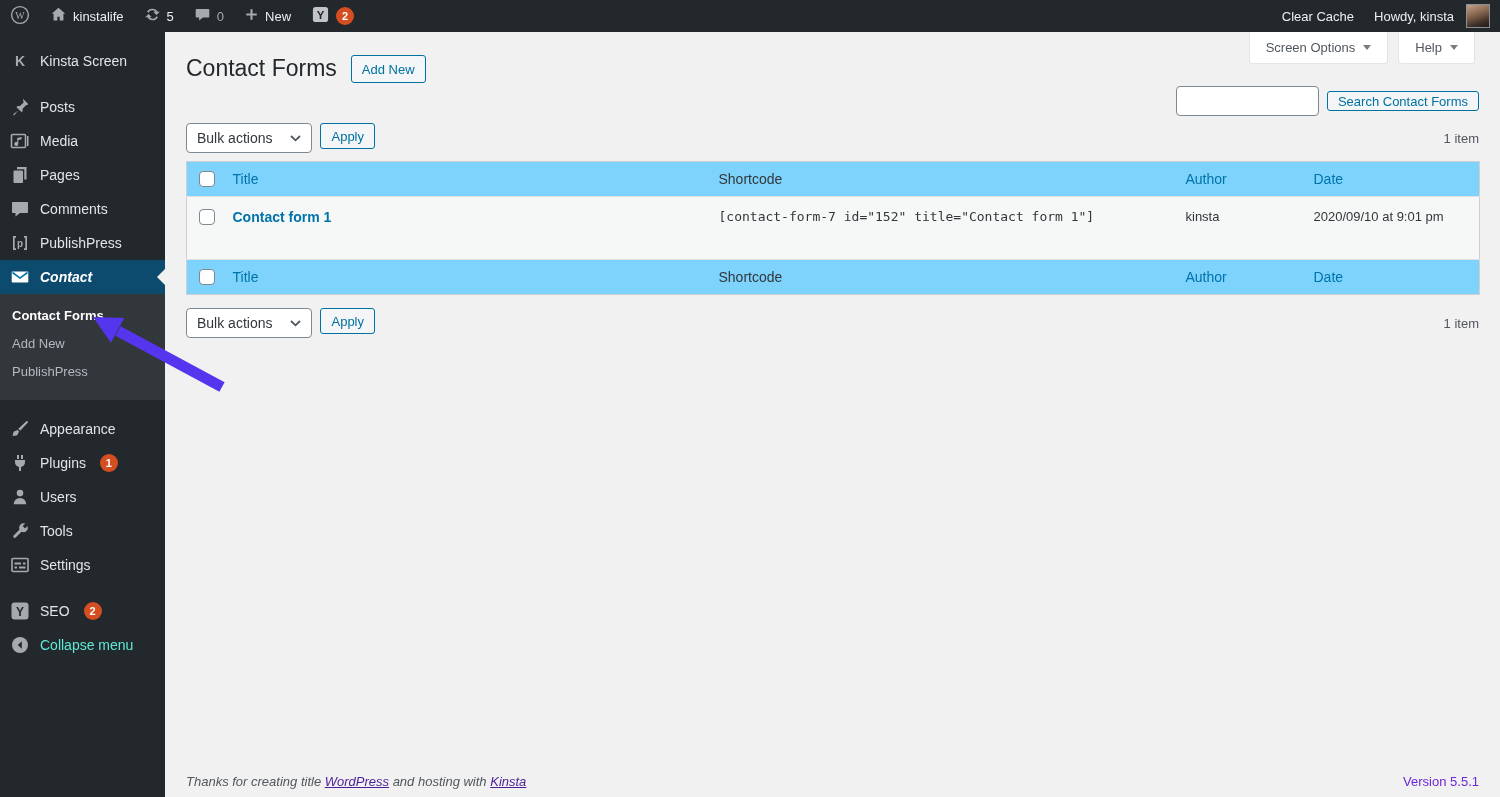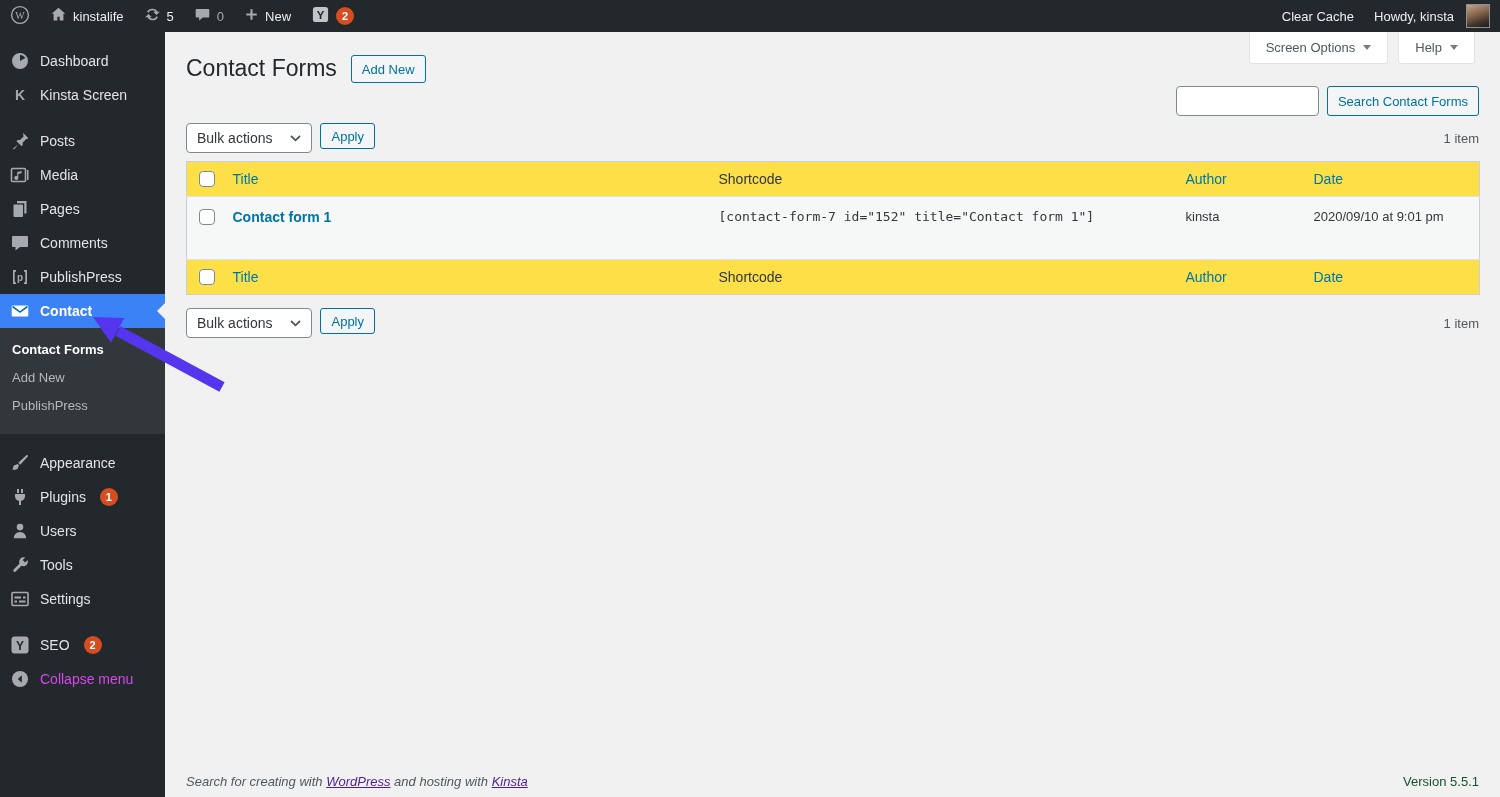--- a/index.html
+++ b/index.html
@@ -37,36 +37,36 @@
   .sidebar {
     position: absolute; top: 32px; left: 0; bottom: 0; width: 165px;
     background: #23282d; z-index: 60; padding-top: 12px;
   }
   .mi {
     display: flex; align-items: center; gap: 10px;
     padding: 7px 10px; font-size: 14px; color: #e2e4e7;
     position: relative; cursor: pointer; line-height: 20px;
   }
   .mi svg { width: 20px; height: 20px; fill: #a7aaad; flex: none; }
-  .mi.active { background: #3b82f6; color: #fff; font-weight: 600; }
+  .mi.active { background: #0c4a6e; color: #fff; font-weight: 600; font-style: italic; }
   .mi.active svg { fill: #fff; }
   .mi.active::after {
     content: ""; position: absolute; right: 0; top: 50%; margin-top: -8px;
     border: 8px solid transparent; border-right-color: #f1f1f1;
   }
   .menu-sep { height: 12px; }
   .submenu { background: #32373c; padding: 8px 0 14px; }
   .smi { padding: 6px 12px; font-size: 13px; color: #b4b9be; cursor: pointer; line-height: 16px; }
   .smi.current { color: #fff; font-weight: 700; }
   .menu-badge {
     display: inline-block; min-width: 18px; height: 18px; border-radius: 9px;
     background: #d54e21; color: #fff; font-size: 11px; font-weight: 700;
     line-height: 18px; text-align: center; padding: 0 5px; margin-left: 4px;
   }
-  .collapse-label { color: #d946ef; text-align: right; }
+  .collapse-label { color: #5eead4; text-align: right; }
 
   
   .content {
     position: absolute; left: 165px; top: 32px; right: 0; bottom: 0;
     background: #f1f1f1;
   }
   .tabs { position: absolute; top: 0; right: 25px; display: flex; gap: 10px; z-index: 10; }
   .tab {
     background: #fff; border: 1px solid #e2e4e7; border-top: none;
     border-radius: 0 0 3px 3px; padding: 8px 16px; font-size: 13px;
@@ -85,37 +85,37 @@
     border-radius: 3px; padding: 0 10px; height: 28px; font-size: 13px;
     cursor: pointer; font-family: "Liberation Sans", sans-serif;
   }
   .add-new { margin-left: 14px; margin-top: 2px; }
   .searchrow { position: absolute; top: 54px; right: 21px; display: flex; gap: 8px; align-items: center; }
   .search-input {
     width: 143px; height: 30px; border: 1px solid #7e8993; border-radius: 4px;
     background: #fff; padding: 0 8px; font-size: 14px; outline: none;
     font-family: "Liberation Sans", sans-serif;
   }
-  .search-btn { height: 30px; }
+  .search-btn { height: 20px; }
 
   .tablenav { margin: 0 21px; display: flex; justify-content: space-between; align-items: center; height: 32px; }
   .tablenav.top { margin-top: 39px; }
   .tablenav.bottom { margin-top: 12px; }
   .bulkrow { display: flex; gap: 8px; }
   .select {
     height: 30px; background: #fff; border: 1px solid #7e8993; border-radius: 4px;
     display: inline-flex; align-items: center; padding: 0 10px; font-size: 14px;
     color: #32373c; gap: 18px; cursor: pointer;
   }
   .apply-btn { height: 26px; }
   .items-count { font-size: 13px; color: #50575e; }
 
   table.list {
     width: 1293px; margin: 7px 21px 0; border-collapse: collapse;
-    background: #fde047; border: 1px solid #ccd0d4; table-layout: fixed; font-size: 14px;
+    background: #7dd3fc; border: 1px solid #ccd0d4; table-layout: fixed; font-size: 14px;
   }
   .list th { text-align: left; font-weight: 400; padding: 9px 10px; font-size: 14px; color: #32373c; }
   .list thead th { border-bottom: 1px solid #e1e1e1; }
   .list tfoot th { border-top: 1px solid #e1e1e1; }
   .list th a { color: #0073aa; }
   .list tbody td { background: #f6f7f7; padding: 12px 10px 34px; vertical-align: top; font-size: 13px; color: #32373c; }
   .cb-cell { padding-left: 12px !important; padding-right: 0 !important; }
   .cb {
     appearance: none; -webkit-appearance: none; width: 16px; height: 16px;
     border: 1px solid #7e8993; border-radius: 4px; background: #fff; cursor: pointer; display: block;
@@ -123,21 +123,21 @@
   .row-title-link { font-weight: 700; color: #0073aa; font-size: 14px; }
   .shortcode { font-family: "DejaVu Sans Mono", monospace; font-size: 13px; color: #32373c; }
 
   .footer {
     position: absolute; left: 21px; right: 21px; bottom: 8px;
     display: flex; justify-content: space-between; align-items: flex-end;
     font-size: 13px; color: #50575e;
   }
   .footer-left { font-style: italic; }
   .footer-left a { color: #4c1d95; text-decoration: underline; }
-  .version { color: #14532d; }
+  .version { color: #6d28d9; }
 
   .arrow-overlay { position: absolute; left: 85px; top: 310px; width: 150px; height: 90px; pointer-events: none; z-index: 70; }
 </style>
 </head>
 <body>
 
 <div class="adminbar">
   <div class="ab-group">
     <div class="ab-item">
       <span>
@@ -194,26 +194,20 @@
       <span>Clear Cache</span>
     </div>
     <div class="ab-item">
       <span>Howdy, kinsta</span>
     </div>
     <div class="avatar"></div>
   </div>
 </div>
 
 <div class="sidebar">
-  <div class="mi">
-    <svg viewBox="0 0 20 20">
-        <path d="M10 2a8 8 0 1 0 8 8 8 8 0 0 0-8-8zm0 2a6 6 0 0 1 5.2 3L10 10V4z"></path>
-      </svg>
-    <span>Dashboard</span>
-  </div>
   <div class="mi">
     <svg viewBox="0 0 20 20">
         <text x="10" y="15" text-anchor="middle" font-size="14" font-weight="bold" font-family="Liberation Sans, sans-serif" fill="#a7aaad">K</text>
       </svg>
     <span>Kinsta Screen</span>
   </div>
   <div class="menu-sep"></div>
   <div class="mi">
     <svg viewBox="0 0 20 20">
         <path d="M13 1.8l5.2 5.2-1.2 1.2-.8-.2-3.6 3.7c.3 1.3 0 2.6-.9 3.6l-2.8-2.8-4.9 6.1-1-1 6.1-4.9-2.8-2.8c1-.9 2.3-1.2 3.6-.9l3.7-3.6-.2-.8z"></path>
@@ -397,21 +391,21 @@
             <path d="M1 1l4.5 4.3L10 1" fill="none" stroke="#50575e" stroke-width="1.8"></path>
           </svg>
       </div>
       <button class="btn apply-btn">Apply</button>
     </div>
     <span class="items-count">1 item</span>
   </div>
 
   <div class="footer">
     <div class="footer-left">
-      <span>Search for creating with </span><a href="#">WordPress</a><span> and hosting with </span><a href="#">Kinsta</a>
+      <span>Thanks for creating title </span><a href="#">WordPress</a><span> and hosting with </span><a href="#">Kinsta</a>
     </div>
     <span class="version">Version 5.5.1</span>
   </div>
 </div>
 
 <svg class="arrow-overlay" viewBox="0 0 150 90">
   <line x1="137" y1="77" x2="33" y2="21" stroke="#5535ee" stroke-width="11"></line>
   <polygon points="8,7 39.3,8.1 25.9,32.7" fill="#5535ee"></polygon>
 </svg>
 

